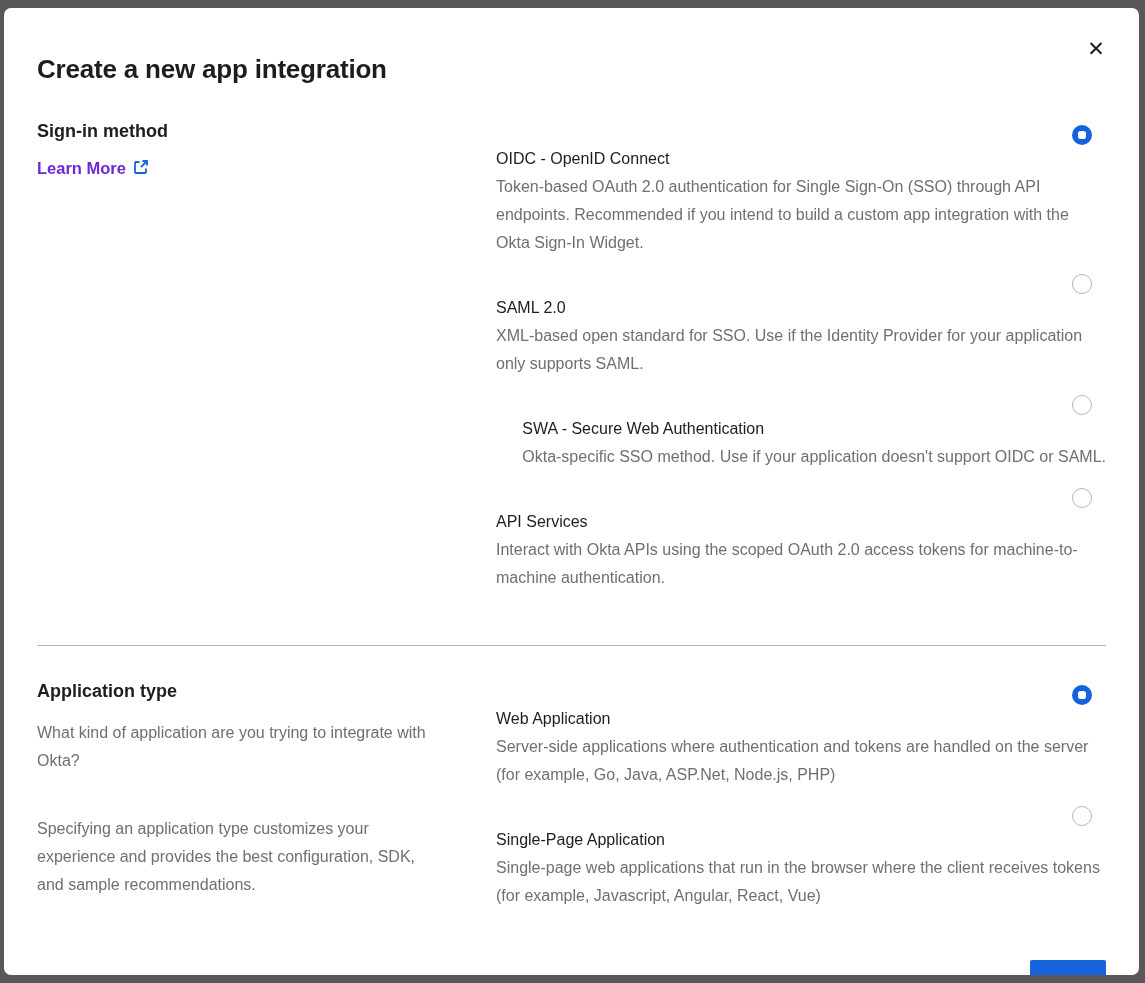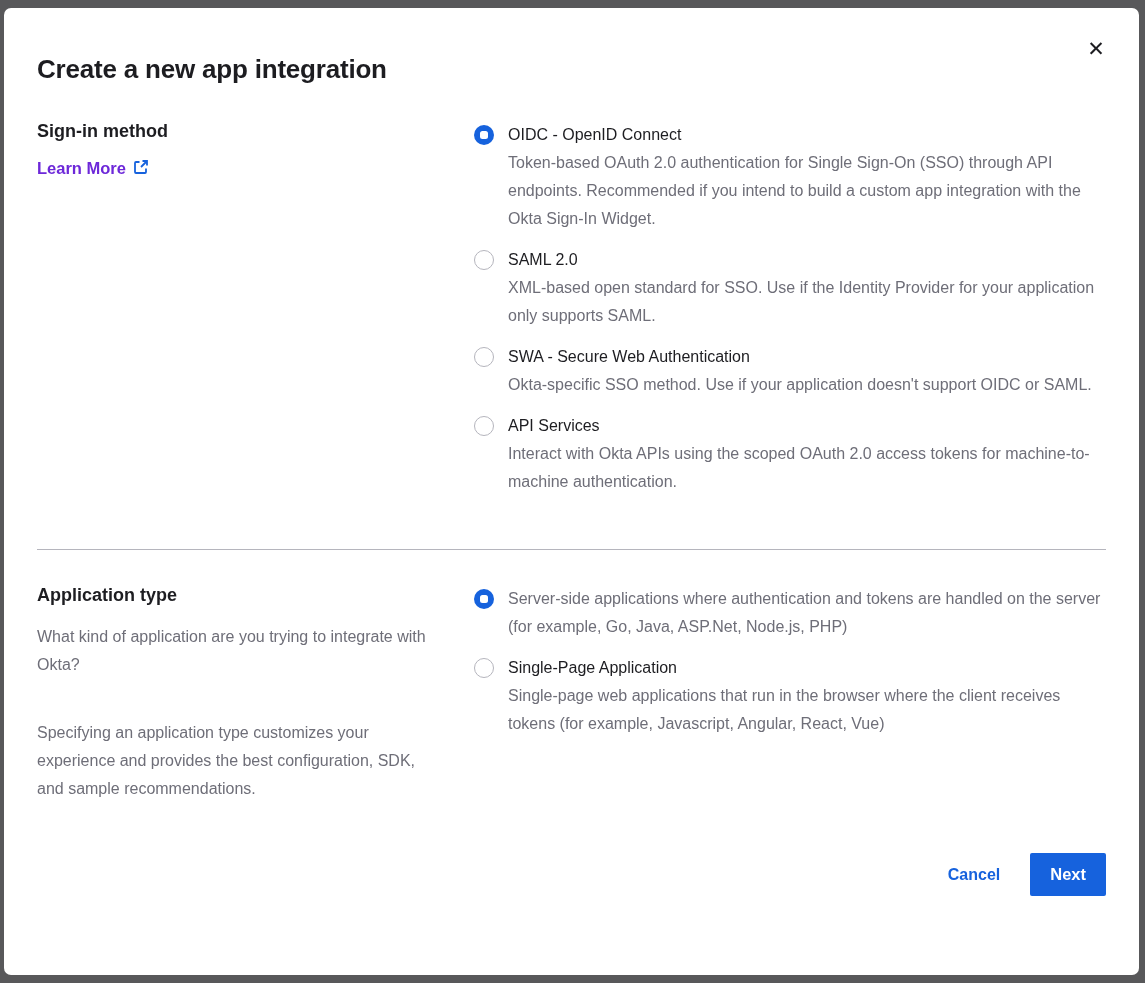--- a/index.html
+++ b/index.html
@@ -63,23 +63,24 @@
   .learn-more svg { display: block; }
   .left-desc {
     font-size: 16px;
     color: #6e6e78;
     line-height: 28px;
     margin-bottom: 40px;
   }
   .left-desc:last-child { margin-bottom: 0; }
   .option {
     display: flex;
-    align-items: flex-start;
+    align-items: flex-end;
     margin-bottom: 13px;
     cursor: pointer;
+    flex-direction: column;
   }
   .option:last-child { margin-bottom: 0; }
   .radio {
     width: 20px; height: 20px;
     border-radius: 50%;
     flex-shrink: 0;
     margin-top: 4px;
     margin-right: 14px;
   }
   .radio.unselected {
@@ -208,20 +209,21 @@
     <div class="section-left">
       <div class="section-label">Application type</div>
       <p class="left-desc">What kind of application are you trying to integrate with Okta?</p>
       <p class="left-desc">Specifying an application type customizes your experience and provides the best configuration, SDK, and sample recommendations.</p>
     </div>
     <div class="section-right">
 
       <div class="option">
         <span class="radio selected"></span>
         <div>
+          <div class="option-label">Web Application</div>
           <div class="option-desc">Server-side applications where authentication and tokens are handled on the server (for example, Go, Java, ASP.Net, Node.js, PHP)</div>
         </div>
       </div>
 
       <div class="option">
         <span class="radio unselected"></span>
         <div>
           <div class="option-label">Single-Page Application</div>
           <div class="option-desc">Single-page web applications that run in the browser where the client receives tokens (for example, Javascript, Angular, React, Vue)</div>
         </div>

